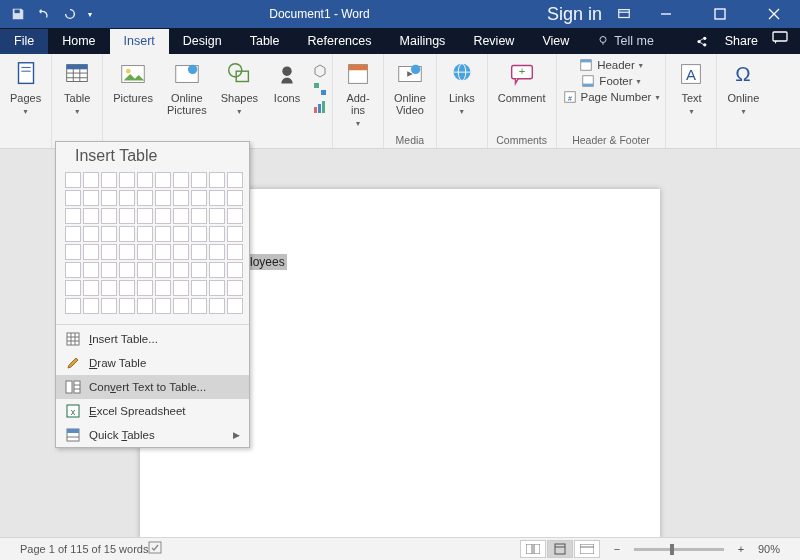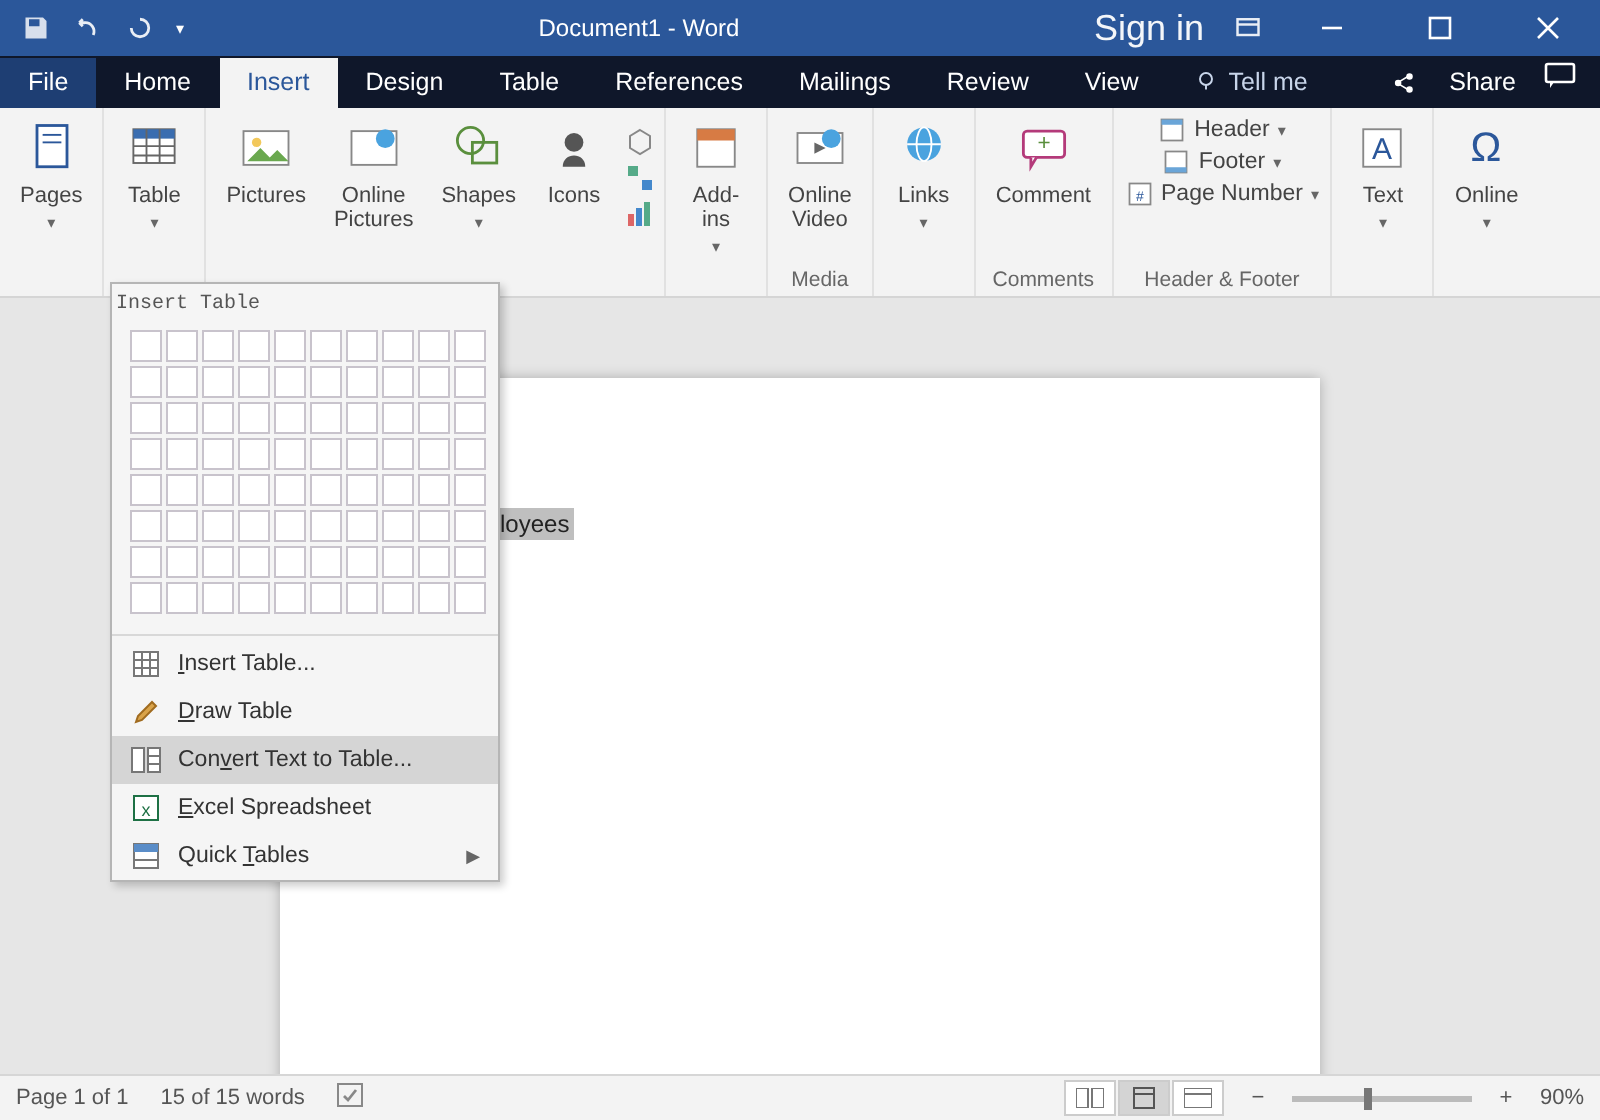--- a/index.html
+++ b/index.html
@@ -28,31 +28,31 @@
   .ar { font-size: 8px; color: #666; }
   .row-btns { display: flex; gap: 6px; }
   .sm-line { display: flex; align-items: center; gap: 4px; font-size: 11.5px; color: #444; padding: 1px 0; justify-content: center; }
   .sm-ico { width: 14px; height: 14px; }
 
   .doc-area { position: absolute; top: 149px; left: 0; right: 0; bottom: 23px; background: #e6e6e6; }
   .page { position: absolute; left: 50%; transform: translateX(-50%); top: 40px; width: 520px; height: 500px; background: #fff; box-shadow: 0 0 6px rgba(0,0,0,.25); }
   .sel-text { position: absolute; top: 65px; left: 70px; background: #bfbfbf; color: #222; padding: 1px 2px; font-size: 12px; }
 
   .table-menu { position: absolute; top: 141px; left: 55px; width: 195px; background: #f5f5f5; border: 1px solid #b5b5b5; box-shadow: 2px 2px 4px rgba(0,0,0,.2); z-index: 50; }
-  .tm-title { padding: 5px 2px; font-size: 10px; color: #555; font-family: Liberation Mono, monospace; }
+  .tm-title { padding: 5px 19px; font-size: 16px; color: #555; }
   .tm-grid { display: grid; grid-template-columns: repeat(10, 16px); grid-auto-rows: 16px; gap: 2px; padding: 2px 9px 8px; }
   .tm-cell { border: 1px solid #c8c3cc; background: #fff; }
   .tm-sep { height: 1px; background: #d8d8d8; margin: 2px 0; }
   .tm-item { display: flex; align-items: center; gap: 8px; padding: 4px 9px; font-size: 11.5px; color: #333; }
   .tm-item.hov { background: #d5d5d5; }
   .tm-item .mi-ico { width: 16px; height: 16px; display: inline-flex; align-items: center; justify-content: center; }
   .tm-item .sub { margin-left: auto; font-size: 9px; color: #666; }
   .underline-accel { text-decoration: underline; }
 
-  .statusbar { position: absolute; bottom: 0; left: 0; right: 0; height: 23px; background: #f3f3f3; border-top: 1px solid #d6d6d6; display: flex; align-items: center; font-size: 11px; color: #555; padding: 0 8px; gap: 16px; }
+  .statusbar { position: absolute; bottom: 0; left: 0; right: 0; height: 23px; background: #f3f3f3; border-top: 1px solid #d6d6d6; display: flex; align-items: center; font-size: 11px; color: #555; padding: 0 20px; }
   .statusbar .right { margin-left: auto; display: flex; align-items: center; gap: 10px; }
   .view-btns { display: flex; gap: 1px; }
   .view-btn { width: 26px; height: 18px; border: 1px solid #ccc; background: #fff; display: flex; align-items: center; justify-content: center; }
   .view-btn.active { background: #d4d4d4; }
   .zoom-track { width: 90px; height: 3px; background: #bbb; position: relative; }
   .zoom-thumb { position: absolute; top: -4px; left: 40%; width: 4px; height: 11px; background: #777; }
   .zm-btn { width: 14px; text-align: center; }
 </style>
 </head>
 <body>

